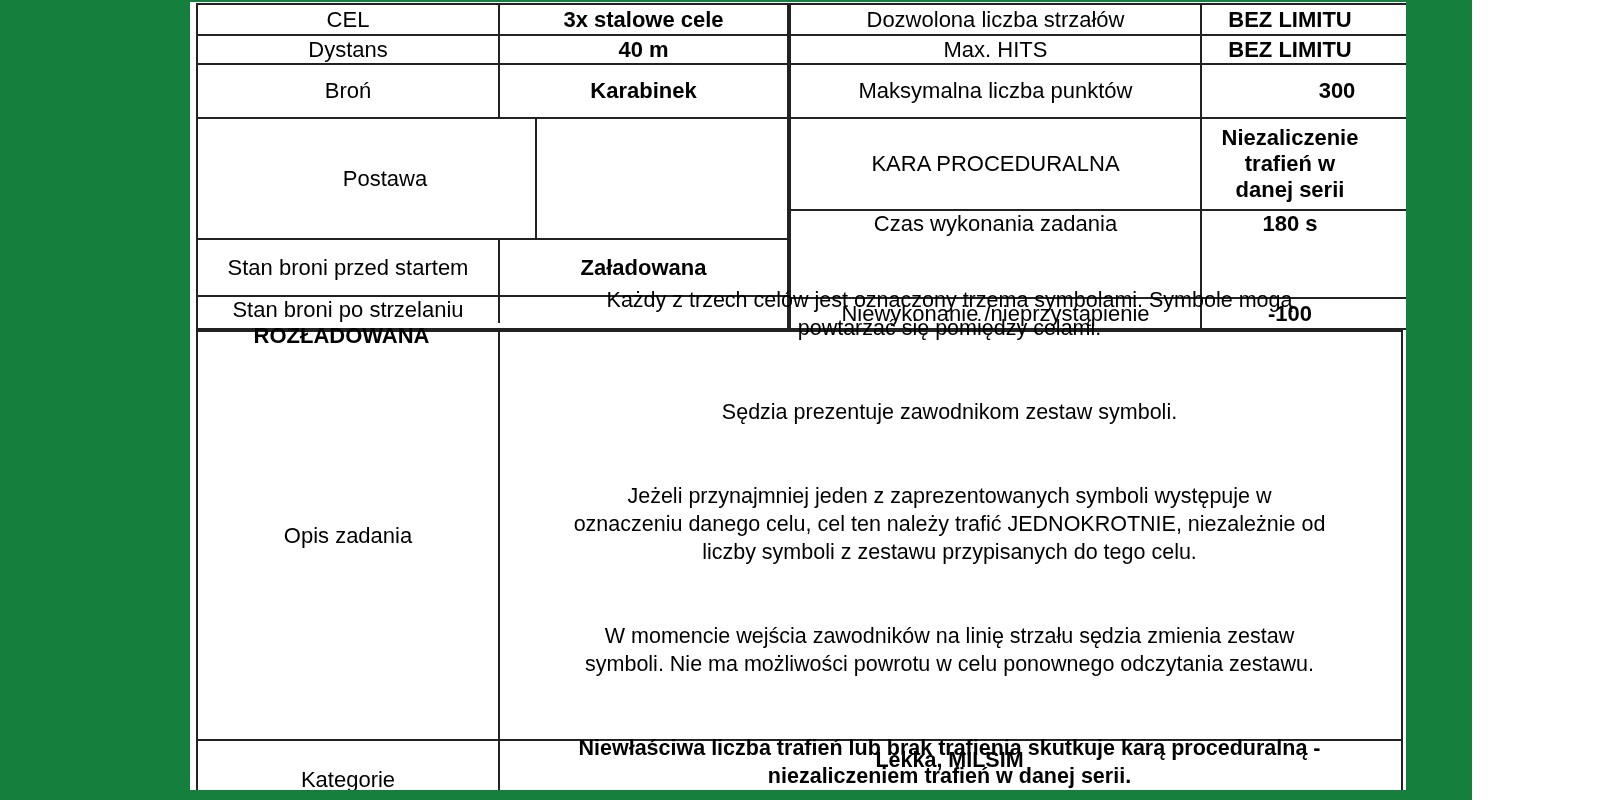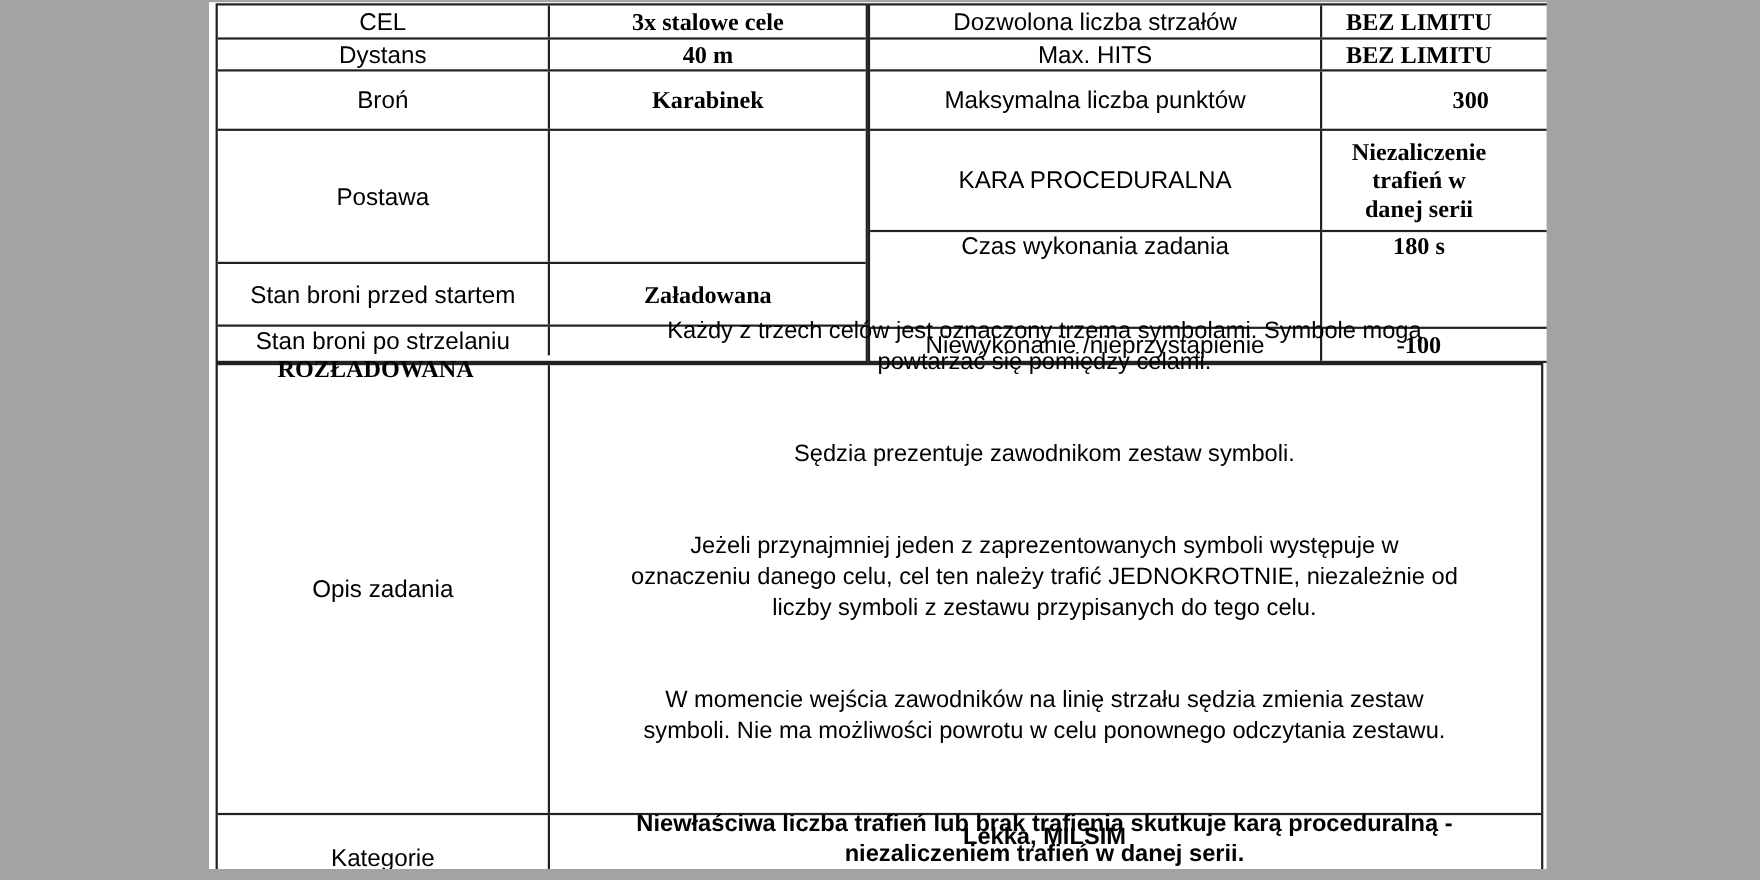--- a/index.html
+++ b/index.html
@@ -1,20 +1,20 @@
 <!DOCTYPE html>
 <html><head>
 <meta charset="utf-8">
 <style>
   html, body { margin: 0; padding: 0; }
   .stage {
     position: relative;
-    width: 1600px;
+    width: 1472px;
     height: 800px;
-    background: #a3a3a3;
+    background: #15803d;
     overflow: hidden;
     font-family: "Liberation Sans", "DejaVu Sans", sans-serif;
     color: #000;
   }
   .doc {
     position: absolute;
     left: 190px;
     top: 2px;
     width: 1216px;
     height: 788px;
@@ -41,29 +41,29 @@
     display: flex;
     align-items: center;
     justify-content: center;
     text-align: center;
     box-sizing: border-box;
     font-size: 22px;
     line-height: 26px;
     white-space: pre-line;
   }
   .label-cell { border-right: 2px solid #222; }
-  .value-cell { font-weight: bold; font-family: Liberation Serif, serif; }
+  .value-cell { font-weight: bold; }
 
   
   .left-tbl .label-cell { width: 302px; }
   .left-tbl .value-cell { width: 287px; }
   .left-tbl .r1 { height: 29px; }
   .left-tbl .r2 { height: 29px; }
   .left-tbl .r3 { height: 54px; }
-  .left-tbl .r4 { height: 121px; }
+  .left-tbl .r4 { height: 121px; padding-left: 37px; }
   .left-tbl .r5 { height: 57px; }
   .left-tbl .r6 { height: 33px; flex-direction: column; }
 
   
   .right-tbl .label-cell { width: 411px; }
   .right-tbl .value-cell { width: 176px; }
   .right-tbl .r1 { height: 29px; }
   .right-tbl .r2 { height: 29px; }
   .right-tbl .r3 { height: 54px; gap: 47px; }
   .right-tbl .r4 { height: 92px; }

